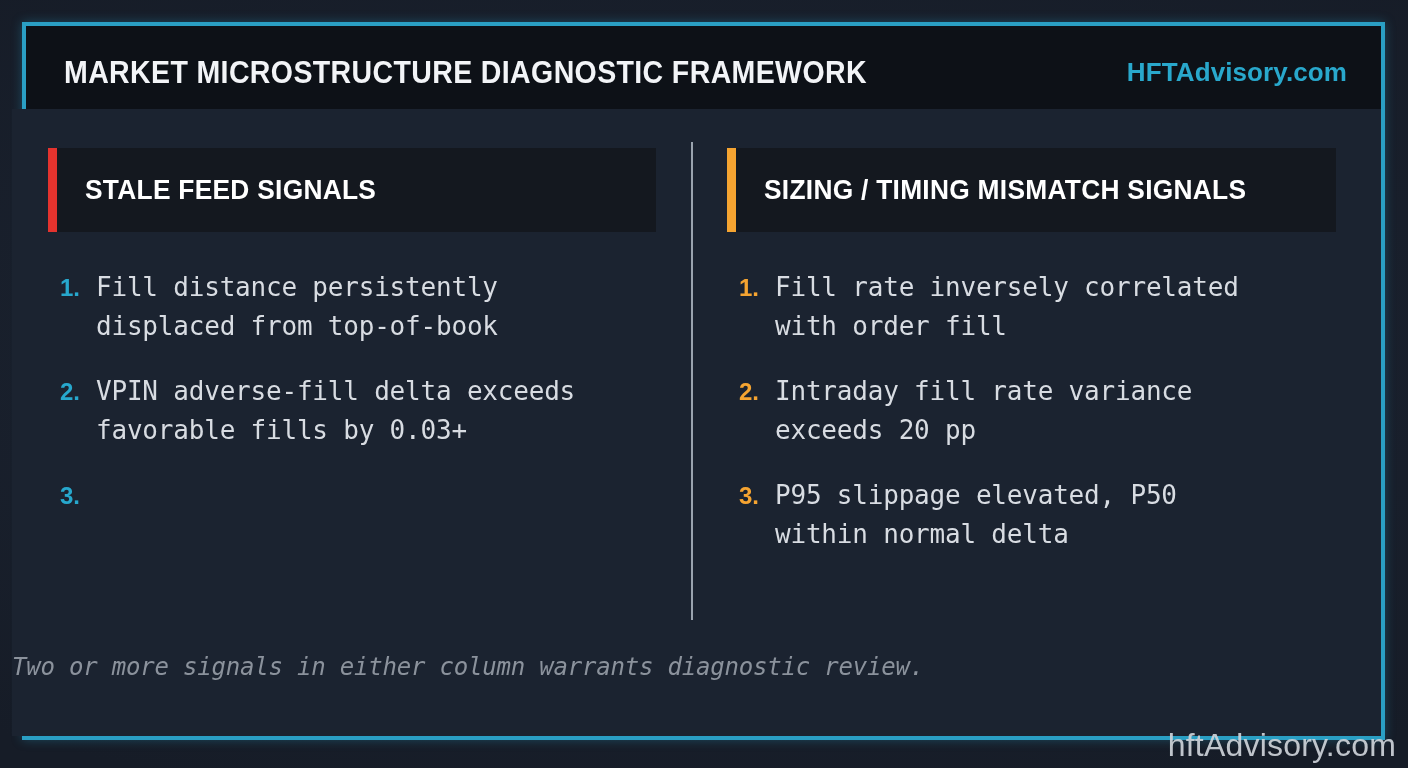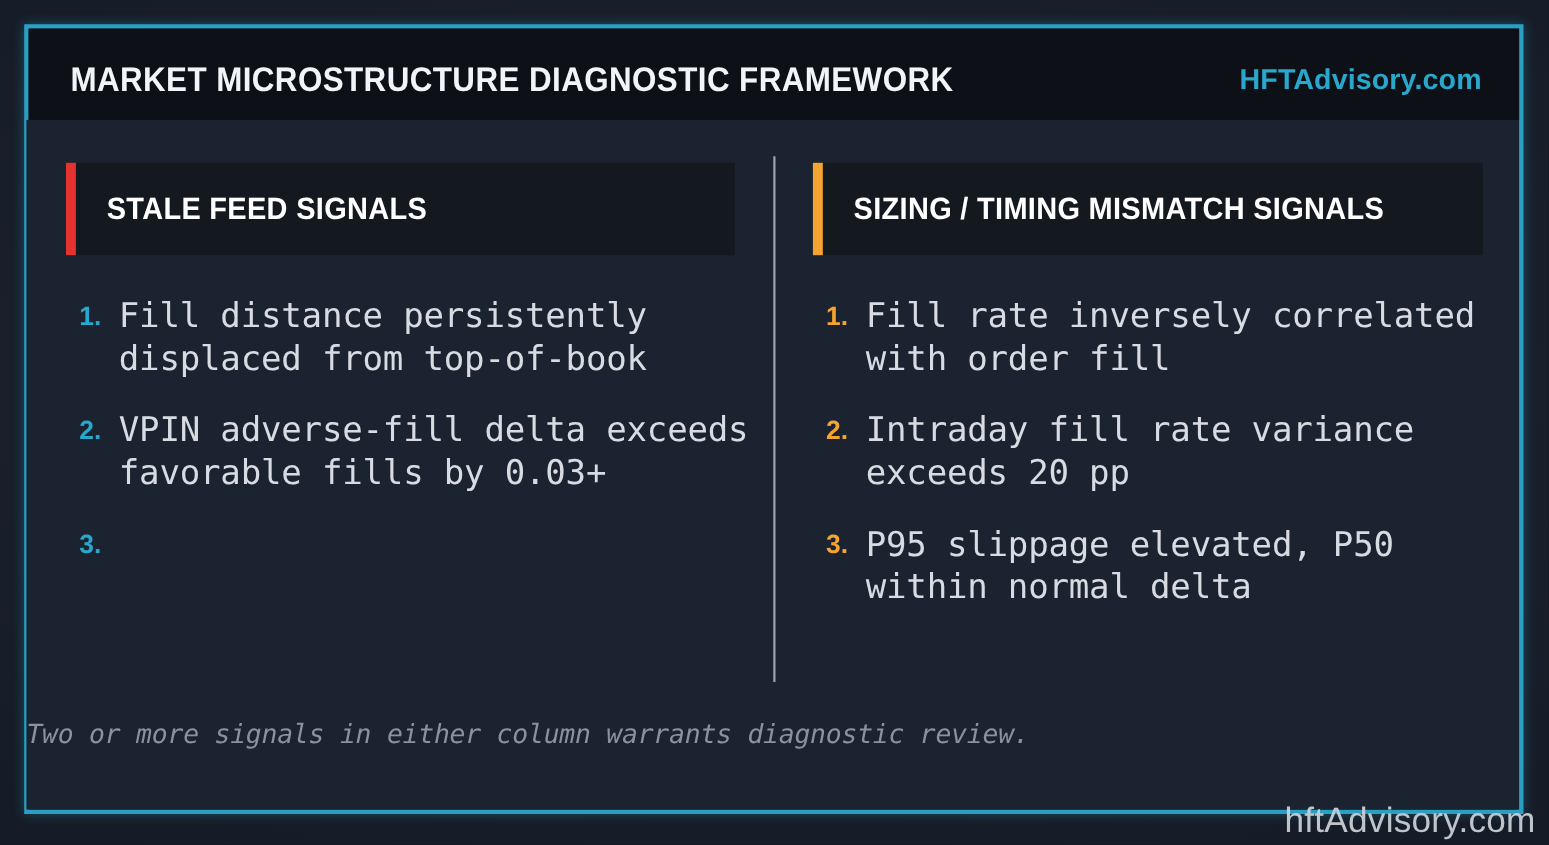--- a/index.html
+++ b/index.html
@@ -74,21 +74,21 @@
     color: #29a8cc;
     font-size: 26px;
     font-weight: 600;
     letter-spacing: 0.1px;
     white-space: nowrap;
   }
 
   
   .body-area {
     position: absolute;
-    left: 24px;
+    left: 12px;
     top: 109px;
     width: 1355px;
     height: 627px;
     background: #1b2330;
   }
 
   .columns {
     position: absolute;
     left: 0;
     top: 0;
@@ -165,21 +165,21 @@
     line-height: 39px;
     padding-left: 12px;
     box-sizing: border-box;
   }
   .num-cyan   { color: #27a8cd; }
   .num-orange { color: #f5a431; }
 
   .signal-text {
     color: #d8dce2;
     font-family: "DejaVu Sans Mono", "Liberation Mono", monospace;
-    font-size: 31px;
+    font-size: 26px;
     line-height: 39px;
     white-space: pre-line;
     letter-spacing: -0.2px;
   }
 
   
   .footnote {
     position: absolute;
     left: 0;
     top: 544px;

